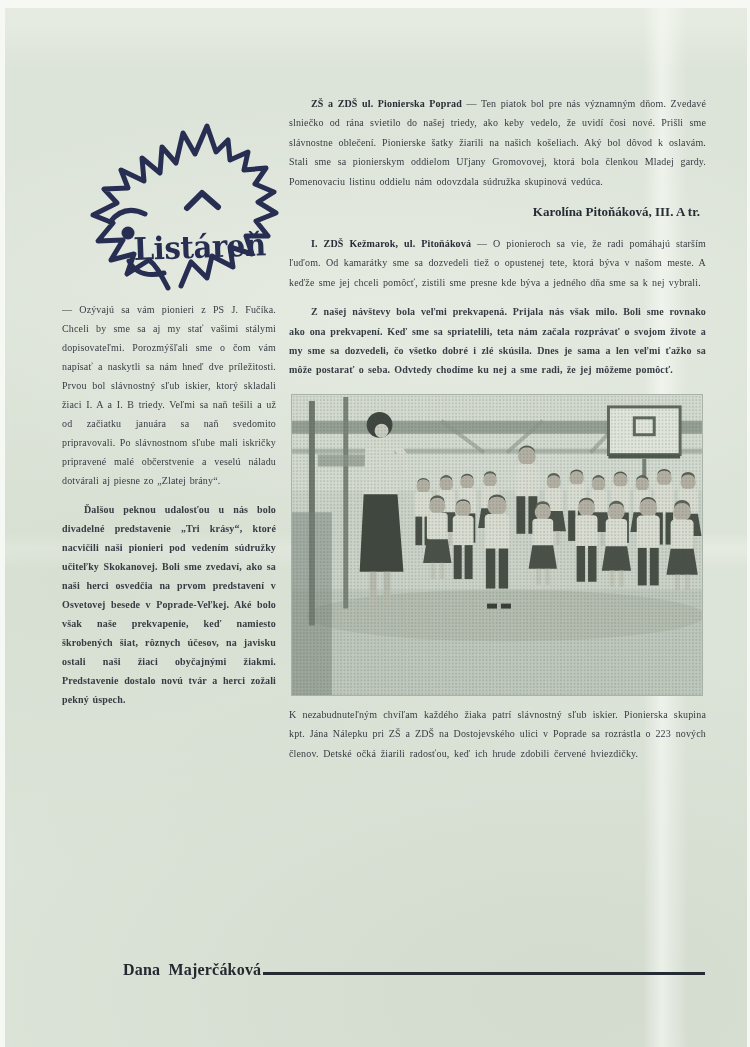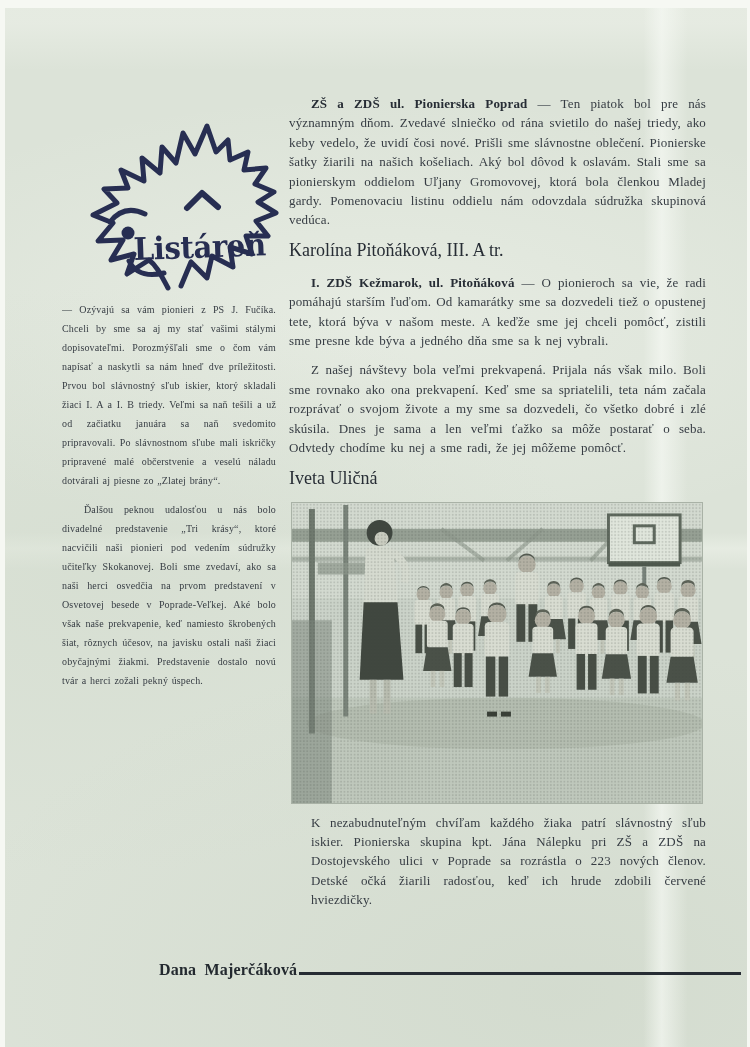--- a/index.html
+++ b/index.html
@@ -14,51 +14,51 @@
     background-image:
       linear-gradient(90deg, rgba(0,0,0,0) 0 86%, rgba(247,250,245,.65) 88.5%, rgba(220,227,216,0) 92%),
       radial-gradient(900px 500px at 75% 95%, rgba(204,213,199,.55), rgba(204,213,199,0) 70%),
       radial-gradient(700px 420px at 12% 55%, rgba(209,218,204,.45), rgba(209,218,204,0) 70%),
       radial-gradient(820px 320px at 50% 30%, rgba(238,242,234,.55), rgba(238,242,234,0) 70%),
       linear-gradient(180deg, rgba(236,240,232,.6) 0 1.5%, rgba(236,240,232,0) 6%),
       linear-gradient(180deg, rgba(0,0,0,0) 0 50.5%, rgba(240,244,236,.5) 52%, rgba(0,0,0,0) 54%);
   }
   .col{position:absolute;color:#343a41;}
   .txt{
-    font-size:13px;line-height:19.4px;text-align:justify;
+    font-size:10px;line-height:19.4px;text-align:justify;
     word-spacing:1.5px;letter-spacing:.15px;
     hyphens:auto;-webkit-hyphens:auto;
     color:#363c43;
   }
   .txt p{margin:0 0 0 0;}
   .lead{font-weight:bold;color:#272d35;}
   .indent{text-indent:22px;}
-  .gap{margin-top:10px !important;}
+  .gap{margin-top:10px !important;font-weight:bold;}
   .sig{
-    font-weight:normal;text-align:left;color:#272d35;
-    font-size:18px;line-height:19px;
+    font-weight:bold;text-align:right;color:#272d35;
+    font-size:13px;line-height:19px;
     margin:11px 6px 13px 0;
   }
   #left-col{left:57px;top:292px;width:214px;height:650px;overflow:hidden;}
   #left-col .txt{font-size:10px;line-height:19px;word-spacing:1px;}
   #left-col .heading{
     font-weight:bold;color:#272d35;text-indent:14px;word-spacing:5px;
     margin:0 0 1px 0;
   }
   #right-col{left:284px;top:86px;width:417px;}
   #photo-frame{
     margin:14px 0 9px 2px;width:412px;height:302px;
     border:1px solid #a9b2a6;box-sizing:border-box;
     background:#cbd3c9;
   }
   #photo-frame svg{display:block;width:100%;height:100%;}
-  #caption .txt{word-spacing:2px;margin-left:22px;}
+  #caption .txt{word-spacing:2px;}
   #left-signature-row{
     position:absolute;left:118px;top:951px;width:582px;
-    display:flex;align-items:baseline;margin-left:36px;
+    display:flex;align-items:baseline;
   }
   #left-signature-row .name{
     font-weight:bold;color:#23292f;font-size:16px;
     white-space:nowrap;letter-spacing:.2px;word-spacing:4px;
   }
   #left-signature-row .rule{
     flex:1;border-bottom:3px solid #262c33;height:13px;margin-left:2px;
   }
   #logo{position:absolute;left:66px;top:94px;width:212px;height:192px;}
 </style>
@@ -93,21 +93,20 @@
       <p class="indent"><span class="lead">ZŠ a ZDŠ ul. Pionierska Poprad</span>
         <span>— Ten piatok bol pre nás významným dňom. Zvedavé slniečko od rána svietilo do našej triedy, ako keby vedelo, že uvidí čosi nové. Prišli sme slávnostne oblečení. Pionierske šatky žiarili na našich košeliach. Aký bol dôvod k oslavám. Stali sme sa pionierskym oddielom Uľjany Gromovovej, ktorá bola členkou Mladej gardy. Pomenovaciu listinu oddielu nám odovzdala súdružka skupinová vedúca.</span></p>
     </div>
     <div class="sig">Karolína Pitoňáková, III. A tr.</div>
 
     <div class="txt">
       <p class="indent"><span class="lead">I. ZDŠ Kežmarok, ul. Pitoňáková</span>
         <span>— O pionieroch sa vie, že radi pomáhajú starším ľuďom. Od kamarátky sme sa dozvedeli tiež o opustenej tete, ktorá býva v našom meste. A keďže sme jej chceli pomôcť, zistili sme presne kde býva a jedného dňa sme sa k nej vybrali.</span></p>
       <p class="indent gap">Z našej návštevy bola veľmi prekvapená. Prijala nás však milo. Boli sme rovnako ako ona prekvapení. Keď sme sa spriatelili, teta nám začala rozprávať o svojom živote a my sme sa dozvedeli, čo všetko dobré i zlé skúsila. Dnes je sama a len veľmi ťažko sa môže postarať o seba. Odvtedy chodíme ku nej a sme radi, že jej môžeme pomôcť.</p>
     </div>
-    <div class="sig">Iveta Uličná</div>
 
     <div id="photo-frame">
       <svg viewBox="0 0 412 302" preserveAspectRatio="none">
         <defs>
           <pattern id="ht" width="3.4" height="3.4" patternUnits="userSpaceOnUse">
             <circle cx="1.7" cy="1.7" r="1" fill="#39413a" opacity="0.17"></circle>
           </pattern>
           <g id="kidB">
             <circle cx="0" cy="0" r="8.5" fill="#b4b1a4"></circle>
             <path d="M-8 -3 A8.5 8.5 0 0 1 8 -3 L 7 -7 A8.5 8.5 0 0 0 -7 -7 Z" fill="#565c52"></path>

